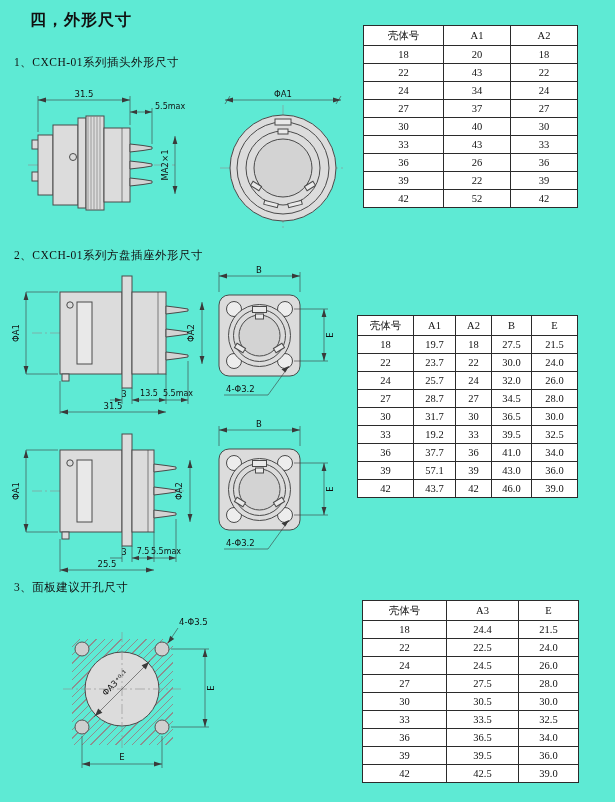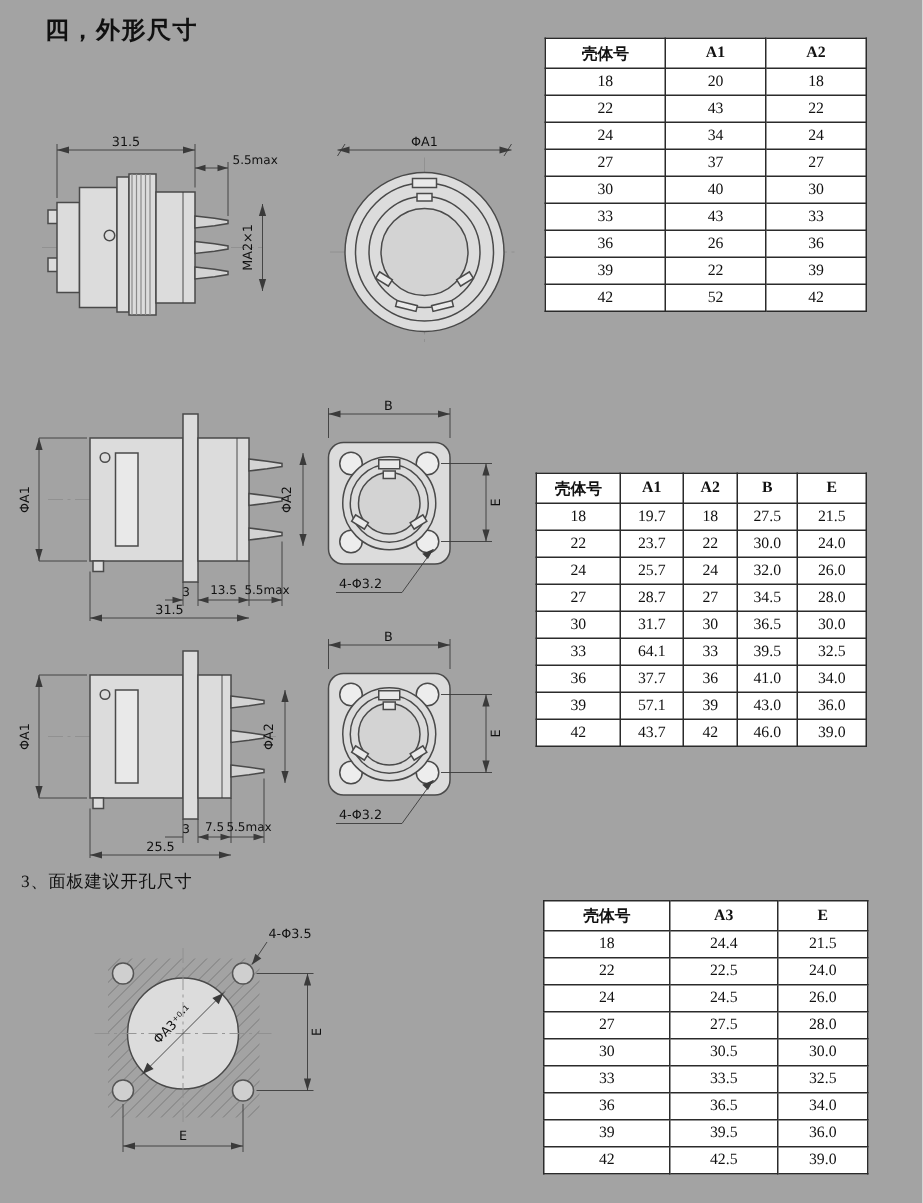--- a/index.html
+++ b/index.html
@@ -1,27 +1,27 @@
 <!DOCTYPE html>
 <html><head>
 <meta charset="utf-8">
 <style>
   html,body{margin:0;padding:0;background:#fff;}
-  .page{position:relative;width:615px;height:802px;background:#a3a3a3;overflow:hidden;
+  .page{position:relative;width:615px;height:802px;background:#5eead4;overflow:hidden;
         font-family:"Liberation Serif","DejaVu Serif",serif;color:#111;}
   .abs{position:absolute;}
   .page-title{left:30px;top:10px;font-size:16px;font-weight:bold;letter-spacing:1px;}
   .sec-label{font-size:11.5px;letter-spacing:.5px;}
   
   table.dtable{border-collapse:collapse;table-layout:fixed;background:#fff;}
   table.dtable th,table.dtable td{
     border:1.6px solid #2b2b2b;text-align:center;vertical-align:middle;
     font-size:10.5px;font-weight:normal;height:17px;padding:0 1px;
     font-family:"Liberation Serif","DejaVu Serif",serif;}
-  table.dtable th{height:19px;font-weight:bold;}
+  table.dtable th{height:19px;}
   
   svg{display:block;}
   .body-fill{fill:#dcdcdc;stroke:#4a4a4a;stroke-width:1;}
   .body-fill2{fill:#d3d3d3;stroke:#4a4a4a;stroke-width:1;}
   .slot{fill:#e9e9e9;stroke:#4a4a4a;stroke-width:1;}
   .ring{fill:none;stroke:#4a4a4a;stroke-width:1;}
   .hole{fill:#ededed;stroke:#4a4a4a;stroke-width:1;}
   .hole2{fill:#cfcfcf;stroke:#555;stroke-width:1;}
   .knurl-line{stroke:#8a8a8a;stroke-width:.8;}
   .cl{stroke:#8f8f8f;stroke-width:.6;stroke-dasharray:10 3 2 3;fill:none;}
@@ -31,20 +31,21 @@
   .dimtxt-sm{font-family:"DejaVu Sans","Liberation Sans",sans-serif;font-size:8px;fill:#111;}
   .hatch{background:repeating-linear-gradient(135deg,rgba(0,0,0,0) 0px,rgba(0,0,0,0) 5px,#8f8f8f 5px,#8f8f8f 5.9px);}
 </style>
 </head>
 <body>
 
 <div class="page">
 
   <div class="abs page-title">四，外形尺寸</div>
 
+  <div class="abs sec-label" style="left:14px;top:55px;">1、CXCH-01系列插头外形尺寸</div>
 
   <svg class="abs" style="left:25px;top:88px;" width="185" height="150" viewBox="0 0 185 150">
     <g>
       <line class="cl" x1="3" y1="77" x2="150" y2="77"></line>
       <rect class="body-fill" x="7" y="52" width="8" height="9"></rect>
       <rect class="body-fill" x="7" y="84" width="8" height="9"></rect>
       <rect class="body-fill" x="13" y="47" width="15" height="60"></rect>
       <rect class="body-fill" x="28" y="37" width="25" height="80"></rect>
       <rect class="body-fill" x="53" y="30" width="8" height="90"></rect>
       <rect class="body-fill" x="61" y="28" width="18" height="94"></rect>
@@ -168,20 +169,21 @@
           <td>39</td>
         </tr>
         <tr>
           <td>42</td>
           <td>52</td>
           <td>42</td>
         </tr>
       </tbody>
     </table>
 
+  <div class="abs sec-label" style="left:14px;top:248px;">2、CXCH-01系列方盘插座外形尺寸</div>
 
   <svg class="abs" style="left:12px;top:262px;" width="200" height="154" viewBox="0 0 200 154">
     <g>
       <line class="cl" x1="20" y1="71" x2="182" y2="71"></line>
       <rect class="body-fill" x="48" y="30" width="62" height="82"></rect>
       <circle class="ring" cx="58" cy="43" r="3.2"></circle>
       <rect class="slot" x="65" y="40" width="15" height="62"></rect>
       <rect class="body-fill" x="110" y="14" width="10" height="112"></rect>
       <rect class="body-fill" x="120" y="30" width="34" height="82"></rect>
       <line class="dim" x1="146" y1="30" x2="146" y2="112"></line>
@@ -320,21 +322,21 @@
         </tr>
         <tr>
           <td>30</td>
           <td>31.7</td>
           <td>30</td>
           <td>36.5</td>
           <td>30.0</td>
         </tr>
         <tr>
           <td>33</td>
-          <td>64.1</td>
+          <td>19.2</td>
           <td>33</td>
           <td>39.5</td>
           <td>32.5</td>
         </tr>
         <tr>
           <td>36</td>
           <td>37.7</td>
           <td>36</td>
           <td>41.0</td>
           <td>34.0</td>

